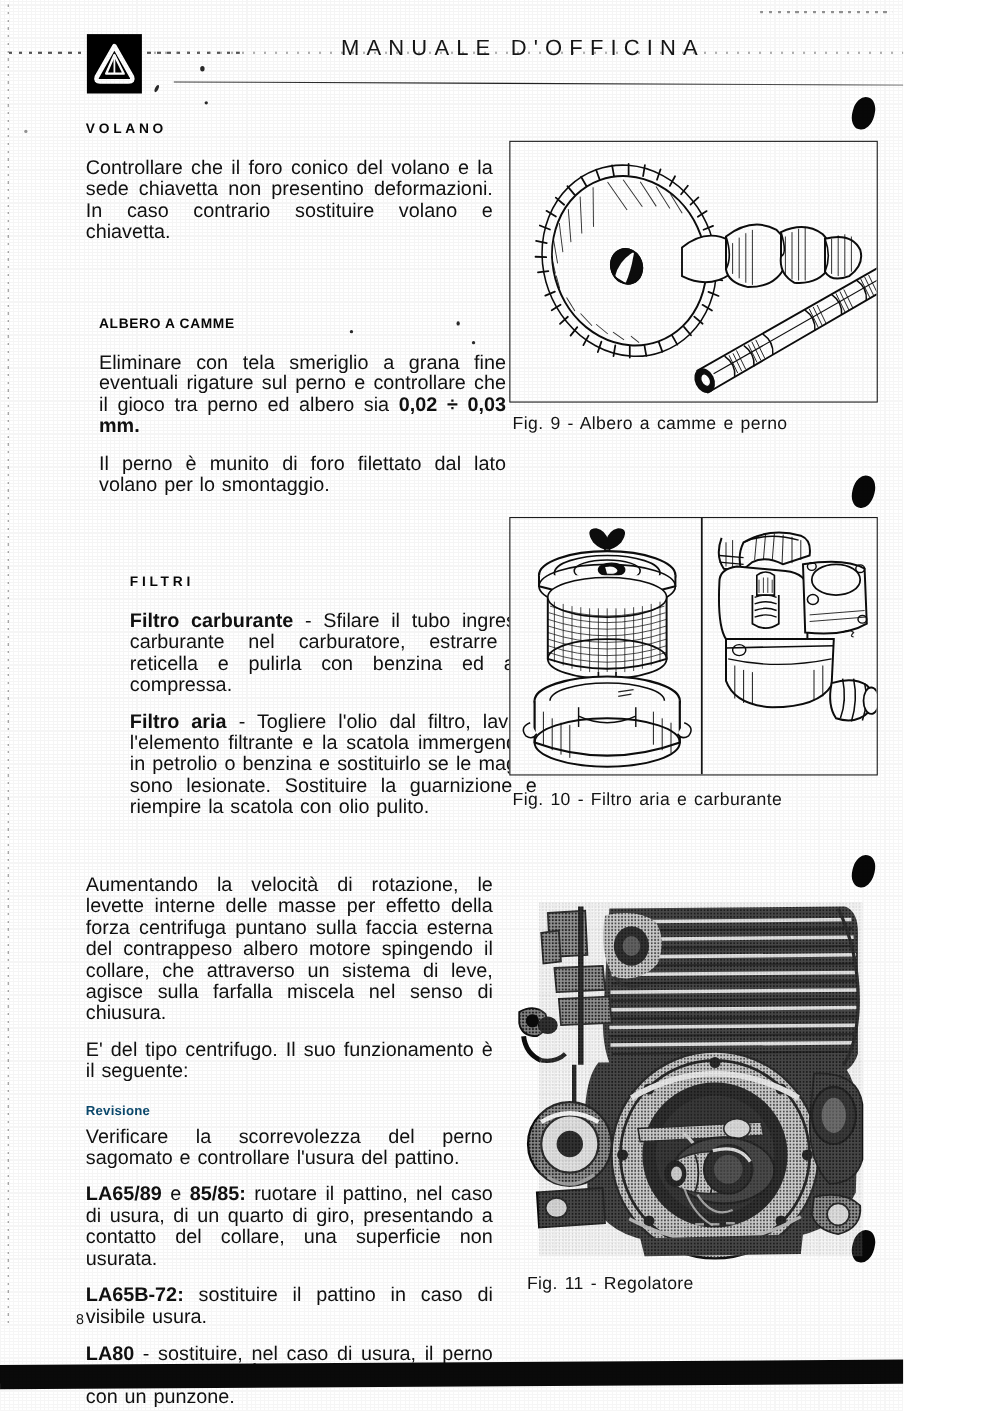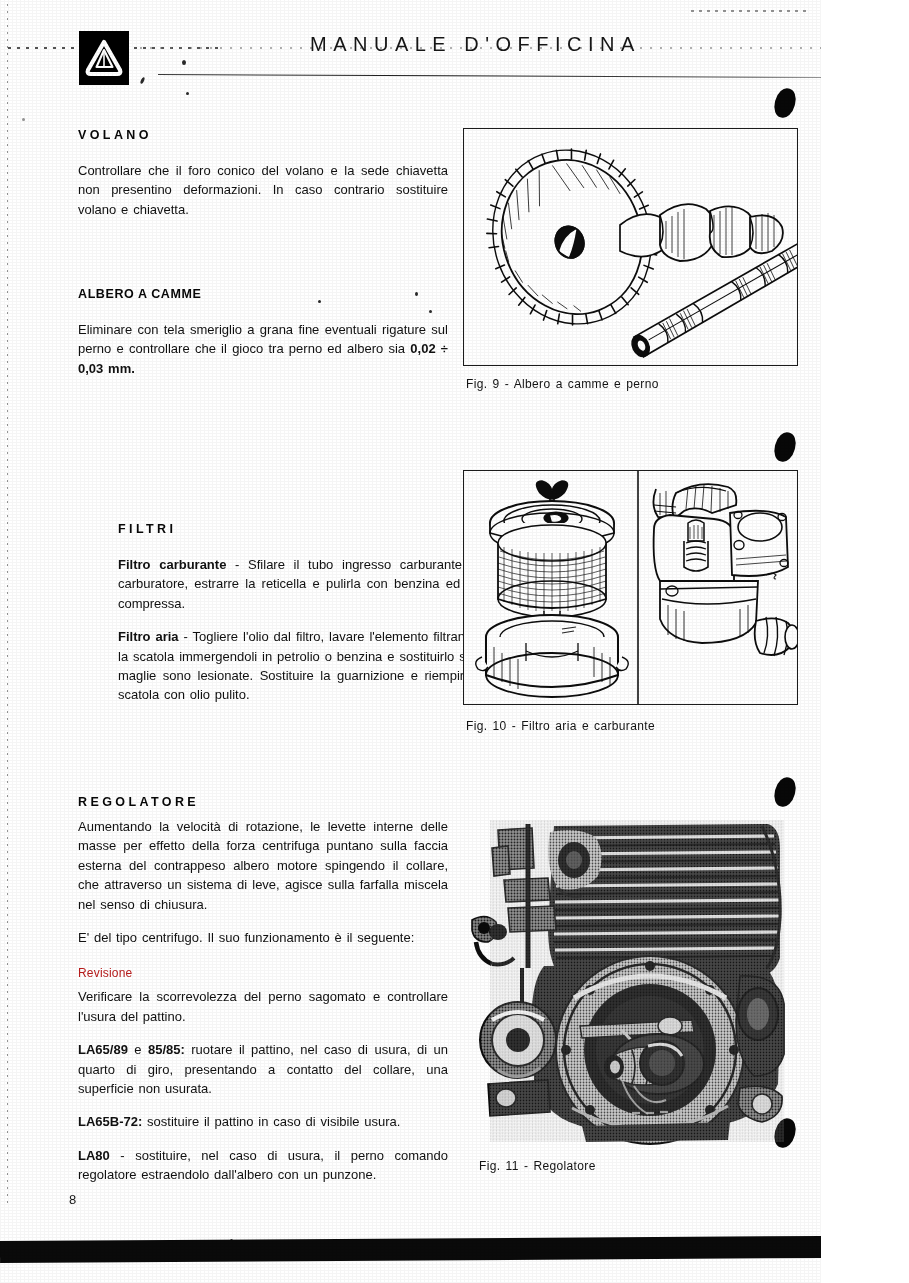--- a/index.html
+++ b/index.html
@@ -151,47 +151,47 @@
     font-weight: bold;
     letter-spacing: 3.4px;
     color: #080808;
     margin: 0 0 19px 0;
   }
   .sec-head.tight {
     letter-spacing: 0.6px;
   }
   .sub-head {
     font-size: 12px;
-    font-weight: normal;
+    font-weight: bold;
     letter-spacing: .2px;
     margin: 0 0 7px 0;
-    color: #b91c1c;
+    color: #0c4a6e;
   }
   p.body {
-    font-size: 13px;
+    font-size: 18px;
     line-height: 19.4px;
     margin: 0 0 14px 0;
     text-align: justify;
     word-spacing: 1.2px;
     color: #111111;
   }
   p.body:last-child { margin-bottom: 0; }
   p.body b { font-weight: bold; }
   .no-gap { margin-bottom: 0; }
 
   
   .fig-frame {
     position: absolute;
     border: 1.5px solid #1c1c1c;
     background: #ffffff;
     overflow: hidden;
   }
   .fig-caption {
     position: absolute;
-    font-size: 12px;
+    font-size: 16px;
     color: #141414;
     letter-spacing: .35px;
     word-spacing: 1.5px;
   }
   .fig-photo {
     position: absolute;
     overflow: hidden;
   }
 
   
@@ -241,38 +241,38 @@
     <svg class="logo-tri" viewBox="0 0 40 40">
       <path d="M20 4 L36 32 Q37.5 36 33 36 L7 36 Q2.5 36 4 32 Z" fill="none" stroke="#ffffff" stroke-width="4.2" stroke-linejoin="round"></path>
       <path d="M20 12 L28.5 29 L12.5 29 Z" fill="none" stroke="#ffffff" stroke-width="2.1" stroke-linejoin="round"></path>
       <path d="M20 12 L20 29" stroke="#ffffff" stroke-width="1.6"></path>
     </svg>
   </div>
   <div class="header-dotrule"></div>
   <div class="header-title">MANUALE D'OFFICINA</div>
   <div class="header-rule"></div>
 
-  <div class="col-left" style="top:128px;">
+  <div class="col-left" style="top:110px;">
     <div class="sec-head">VOLANO</div>
     <p class="body">Controllare che il foro conico del volano e la sede chiavetta non presentino deformazioni. In caso contrario sostituire volano e chiavetta.</p>
   </div>
 
-  <div class="col-left" style="top:287px;">
+  <div class="col-left" style="top:287px;margin-left:12px;">
     <div class="sec-head tight">ALBERO A CAMME</div>
     <p class="body"><span>Eliminare con tela smeriglio a grana fine eventuali rigature sul perno e controllare che il gioco tra perno ed albero sia</span> <b>0,02 ÷ 0,03 mm.</b></p>
+    <p class="body">Il perno è munito di foro filettato dal lato volano per lo smontaggio.</p>
   </div>
 
   <div class="col-left" style="top:522px;margin-left:40px;">
     <div class="sec-head">FILTRI</div>
     <p class="body"><b>Filtro carburante</b> <span>- Sfilare il tubo ingresso carburante nel carburatore, estrarre la reticella e pulirla con benzina ed aria compressa.</span></p>
     <p class="body"><b>Filtro aria</b> <span>- Togliere l'olio dal filtro, lavare l'elemento filtrante e la scatola immergendoli in petrolio o benzina e sostituirlo se le maglie sono lesionate. Sostituire la guarnizione e riempire la scatola con olio pulito.</span></p>
   </div>
 
   <div class="col-left" style="top:795px;">
-    <div class="sec-head" style="margin-bottom:8px;">REGOLATORE</div>
     <p class="body">Aumentando la velocità di rotazione, le levette interne delle masse per effetto della forza centrifuga puntano sulla faccia esterna del contrappeso albero motore spingendo il collare, che attraverso un sistema di leve, agisce sulla farfalla miscela nel senso di chiusura.</p>
     <p class="body">E' del tipo centrifugo. Il suo funzionamento è il seguente:</p>
 
     <div class="sub-head" style="margin-top:19px;">Revisione</div>
     <p class="body no-gap">Verificare la scorrevolezza del perno sagomato e controllare l'usura del pattino.</p>
     <p class="body"><b>LA65/89</b><span> e </span><b>85/85:</b><span> ruotare il pattino, nel caso di usura, di un quarto di giro, presentando a contatto del collare, una superficie non usurata.</span></p>
     <p class="body"><b>LA65B-72:</b><span> sostituire il pattino in caso di visibile usura.</span></p>
     <p class="body"><b>LA80</b><span> - sostituire, nel caso di usura, il perno comando regolatore estraendolo dall'albero con un punzone.</span></p>
   </div>
 

